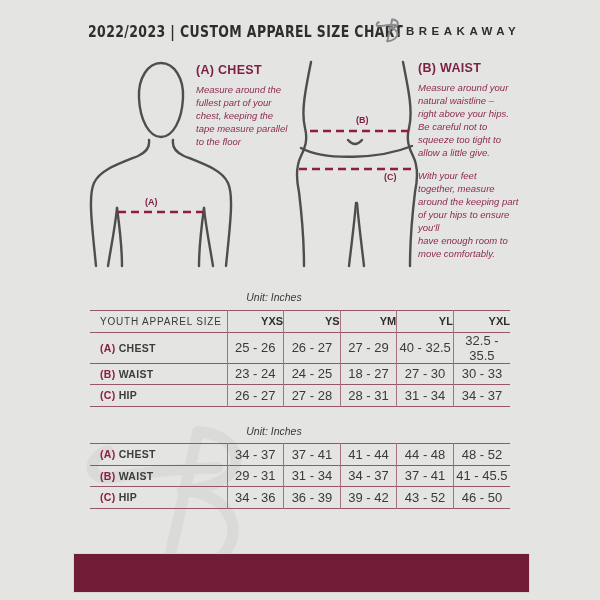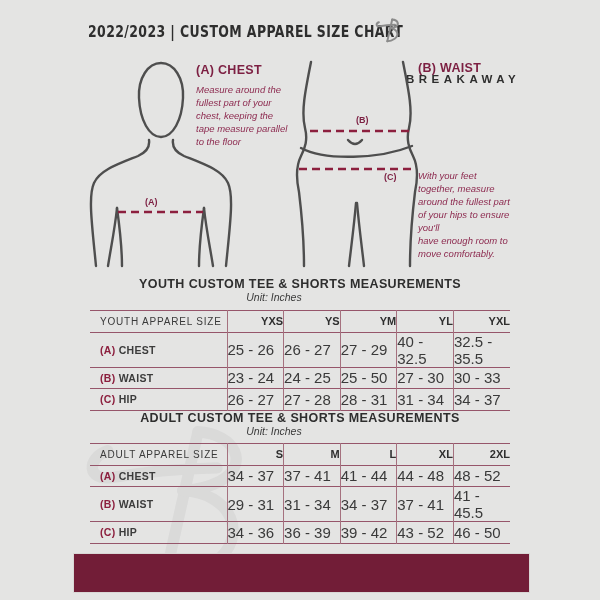--- a/index.html
+++ b/index.html
@@ -14,21 +14,20 @@
     font-family:"DejaVu Sans", sans-serif;
     font-size:16px; font-weight:bold; color:#2e2e2e;
     letter-spacing:0.5px; white-space:nowrap;
     transform:scaleX(0.78); transform-origin:left center;
   }
   .brand-logo { position:absolute; left:374px; top:16px; }
   .brand-name {
     position:absolute; left:406px; top:25px;
     font-size:11.5px; font-weight:bold; color:#2e2e2e; letter-spacing:4.5px;
     white-space:nowrap;
-    margin-top:48px;
   }
   
   .diagram-svg { position:absolute; left:0; top:0; pointer-events:none; }
   .measure-label {
     position:absolute; font-size:9px; font-weight:bold; color:#7c1f42;
   }
   .guide-block { position:absolute; }
   .guide-heading {
     font-size:12.5px; font-weight:bold; color:#7c1f42; letter-spacing:0.3px;
   }
@@ -63,21 +62,21 @@
   .first-head {
     font-size:10px; font-weight:normal; color:#3a3a3a;
     letter-spacing:0.8px; text-align:left; padding-left:10px !important;
   }
   .size-head { font-size:11px; font-weight:bold; color:#2f2f2f; text-align:right; }
   .row-label {
     text-align:left; padding-left:10px !important;
     font-size:10.5px; letter-spacing:0.3px; color:#3c3c3c; font-weight:bold;
   }
   .row-label .key { color:#8c1f3e; font-weight:bold; }
-  .val { font-size:15px; color:#3a3a3a; }
+  .val { font-size:13px; color:#3a3a3a; text-align:center; }
   
   .footer-bar {
     position:absolute; left:73px; top:553px; width:455px; height:38px;
     background:#721d37; border:1px solid #d9d7d5;
   }
   .watermark { position:absolute; left:62px; top:408px; opacity:0.55; }
 </style>
 </head>
 <body>
 
@@ -134,32 +133,37 @@
   <div class="guide-block" style="left:196px; top:63px; width:112px">
     <div class="guide-heading">(A) CHEST</div>
     <div class="guide-body">Measure around the
 fullest part of your
 chest, keeping the
 tape measure parallel
 to the floor</div>
   </div>
   <div class="guide-block" style="left:418px; top:61px; width:116px">
     <div class="guide-heading">(B) WAIST</div>
+    <div class="guide-body">Measure around your
+natural waistline –
+right above your hips.
+Be careful not to
+squeeze too tight to
+allow a little give.</div>
   </div>
   <div class="guide-block" style="left:418px; top:163px; width:120px">
     <div class="guide-body">With your feet
 together, measure
-around the fullest part
+around the keeping part
 of your hips to ensure
 you'll
 have enough room to
 move comfortably.</div>
   </div>
 
-  <div class="sec-title" style="top:277px">YOUTH CUSTOM TEE &amp; SHORTS MEASUREMENTS</div>
   <div class="sec-unit" style="top:291px">Unit: Inches</div>
   <table class="size-table" style="top:310px">
     <colgroup>
         <col class="c0">
         <col class="cn">
         <col class="cn">
         <col class="cn">
         <col class="cn">
         <col class="cn">
       </colgroup>
@@ -177,55 +181,46 @@
       <td class="val">25 - 26</td>
       <td class="val">26 - 27</td>
       <td class="val">27 - 29</td>
       <td class="val">40 - 32.5</td>
       <td class="val">32.5 - 35.5</td>
     </tr>
     <tr>
       <td class="row-label"><span class="key">(B)</span> <span>WAIST</span></td>
       <td class="val">23 - 24</td>
       <td class="val">24 - 25</td>
-      <td class="val">25 - 50</td>
+      <td class="val">18 - 27</td>
       <td class="val">27 - 30</td>
       <td class="val">30 - 33</td>
     </tr>
     <tr>
       <td class="row-label"><span class="key">(C)</span> <span>HIP</span></td>
       <td class="val">26 - 27</td>
       <td class="val">27 - 28</td>
       <td class="val">28 - 31</td>
       <td class="val">31 - 34</td>
       <td class="val">34 - 37</td>
     </tr>
   </tbody>
     </table>
 
-  <div class="sec-title" style="top:411px">ADULT CUSTOM TEE &amp; SHORTS MEASUREMENTS</div>
   <div class="sec-unit" style="top:425px">Unit: Inches</div>
   <table class="size-table" style="top:443px">
     <colgroup>
         <col class="c0">
         <col class="cn">
         <col class="cn">
         <col class="cn">
         <col class="cn">
         <col class="cn">
       </colgroup>
     <tbody>
-        <tr>
-      <th class="first-head">ADULT APPAREL SIZE</th>
-      <th class="size-head">S</th>
-      <th class="size-head">M</th>
-      <th class="size-head">L</th>
-      <th class="size-head">XL</th>
-      <th class="size-head">2XL</th>
-    </tr>
     <tr>
       <td class="row-label"><span class="key">(A)</span> <span>CHEST</span></td>
       <td class="val">34 - 37</td>
       <td class="val">37 - 41</td>
       <td class="val">41 - 44</td>
       <td class="val">44 - 48</td>
       <td class="val">48 - 52</td>
     </tr>
     <tr>
       <td class="row-label"><span class="key">(B)</span> <span>WAIST</span></td>

